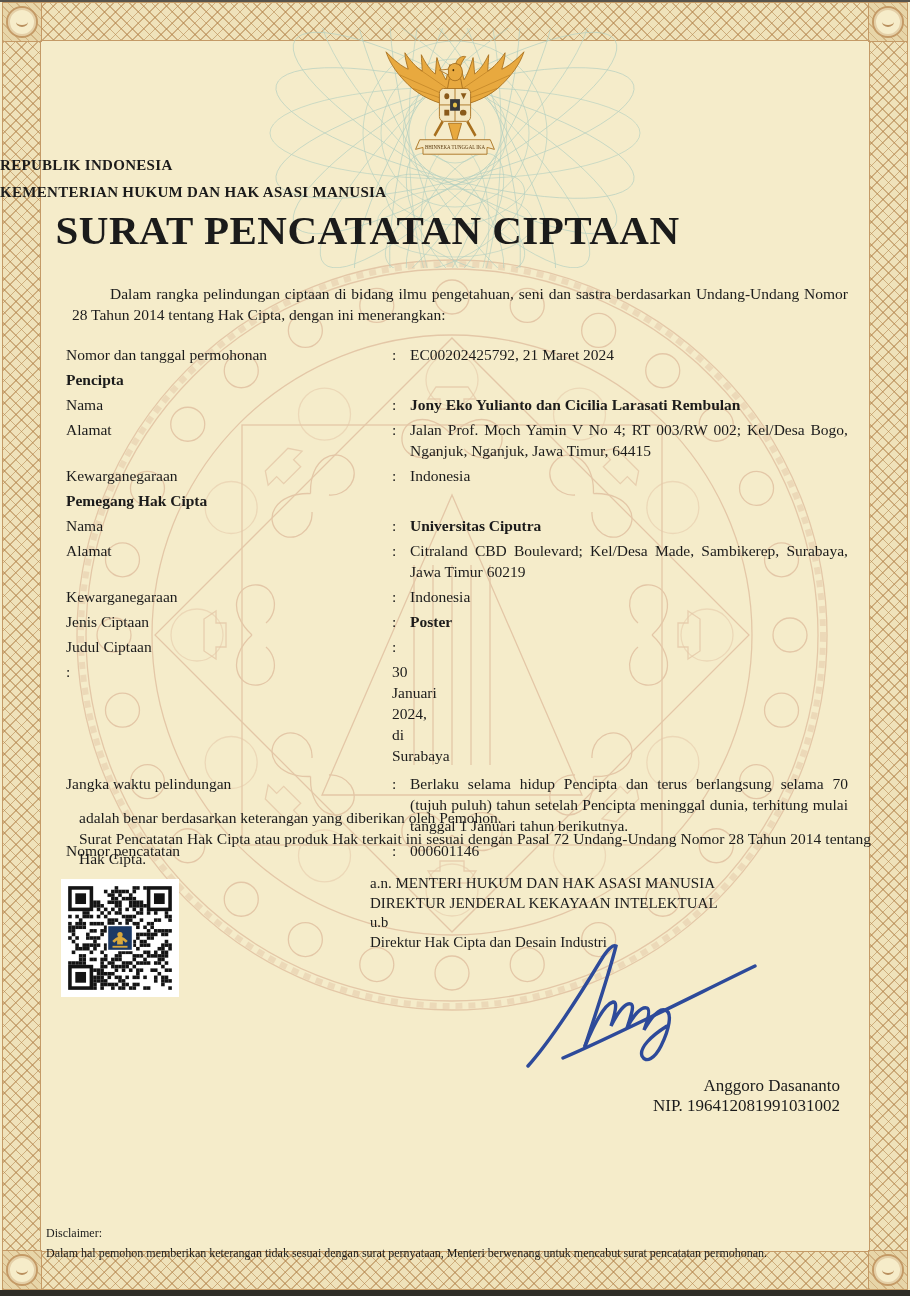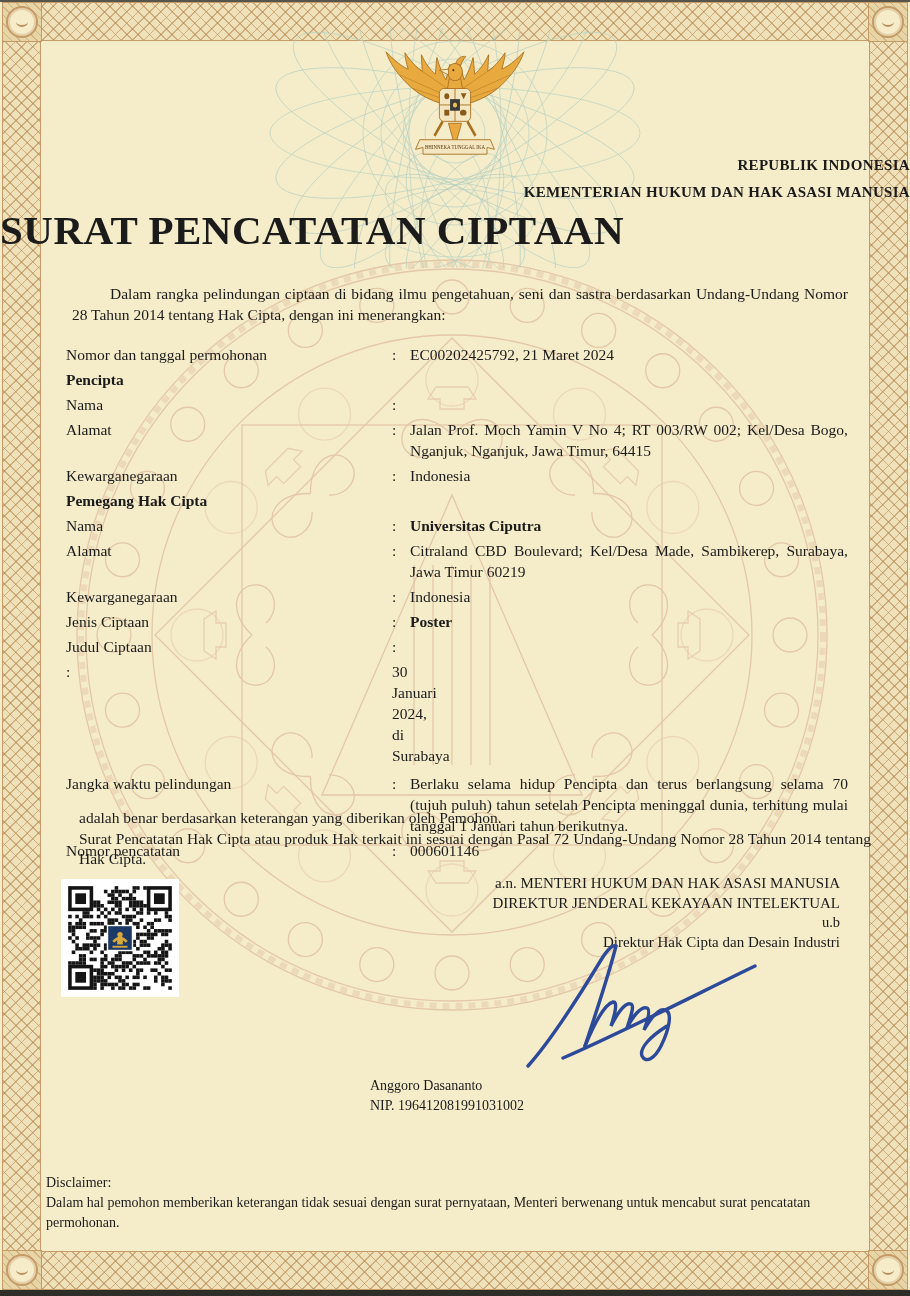--- a/index.html
+++ b/index.html
@@ -39,49 +39,49 @@
     display:flex;align-items:center;justify-content:center;
   }
   .medal::before{
     content:""; width:12px;height:8px;
     border-bottom:2px solid #b98f5e;border-radius:50%;
   }
   .inner-line{position:absolute;left:40px;right:40px;top:40px;bottom:44px;border:1px solid rgba(196,154,102,.55);pointer-events:none;}
 
   svg.deco{position:absolute;pointer-events:none;}
 
-  .hdr{position:absolute;left:0;width:910px;text-align:right;font-weight:bold;}
+  .hdr{position:absolute;left:0;width:910px;text-align:left;font-weight:bold;}
   .hdr.h1{top:157px;font-size:15px;letter-spacing:.3px;}
   .hdr.h2{top:184px;font-size:15px;letter-spacing:.3px;}
-  .doc-title{position:absolute;left:0;top:206px;width:735px;
+  .doc-title{position:absolute;left:0;top:206px;width:735px;text-align:center;
     font-size:41px;font-weight:bold;letter-spacing:.5px;}
 
   .intro{position:absolute;left:66px;right:62px;top:283px;font-size:15.5px;line-height:21px;
     text-align:justify;text-indent:38px;margin-left:6px;}
 
   .fields{position:absolute;left:66px;top:344px;width:782px;font-size:15.5px;line-height:21px;}
   .frow{display:grid;grid-template-columns:326px 18px 1fr;margin-bottom:4px;}
   .frow .lbl{padding-right:6px;}
   .frow .col{text-align:left;}
   .frow .val{}
   .frow .val.bold{font-weight:bold;}
   .frow .val.just{text-align:justify;}
   .fsec{font-weight:bold;margin:3px 0 4px 0;}
   .frow.gap{margin-top:7px;}
 
   .closing{position:absolute;left:59px;top:808px;width:792px;font-size:15.5px;line-height:20.5px;margin-left:20px;}
   .closing .l2{text-align:justify;}
 
   .qr-wrap{position:absolute;left:61px;top:879px;width:118px;height:118px;background:#ffffff;}
-  .sig-text{position:absolute;left:370px;top:874px;width:470px;text-align:right;
+  .sig-text{position:absolute;left:370px;top:874px;width:470px;text-align:left;
     font-size:15px;line-height:19.5px;}
   .sig-text .ub{font-size:14.5px;}
-  .signer{position:absolute;left:370px;top:1076px;width:470px;text-align:left;
-    font-size:14px;line-height:19.5px;}
-  .disclaimer{position:absolute;left:46px;top:1173px;width:824px;font-size:14px;line-height:20px;}
+  .signer{position:absolute;left:370px;top:1076px;width:470px;text-align:right;
+    font-size:17px;line-height:19.5px;}
+  .disclaimer{position:absolute;left:46px;top:1223px;width:824px;font-size:12px;line-height:20px;}
 </style>
 </head>
 <body>
 
 <div class="page">
 
   <div class="edge-top"></div>
   <div class="edge-bottom"></div>
 
   <div class="strip top"></div>
@@ -250,20 +250,21 @@
   <div class="fields">
     <div class="frow">
       <span class="lbl">Nomor dan tanggal permohonan</span>
       <span class="col">:</span>
       <span class="val">EC00202425792, 21 Maret 2024</span>
     </div>
     <div class="fsec">Pencipta</div>
     <div class="frow">
       <span class="lbl">Nama</span>
       <span class="col">:</span>
+      <span class="val bold">Jony Eko Yulianto dan Cicilia Larasati Rembulan</span>
     </div>
     <div class="frow">
       <span class="lbl">Alamat</span>
       <span class="col">:</span>
       <span class="val just">Jalan Prof. Moch Yamin V No 4; RT 003/RW 002; Kel/Desa Bogo, Nganjuk, Nganjuk, Jawa Timur, 64415</span>
     </div>
     <div class="frow">
       <span class="lbl">Kewarganegaraan</span>
       <span class="col">:</span>
       <span class="val">Indonesia</span>

